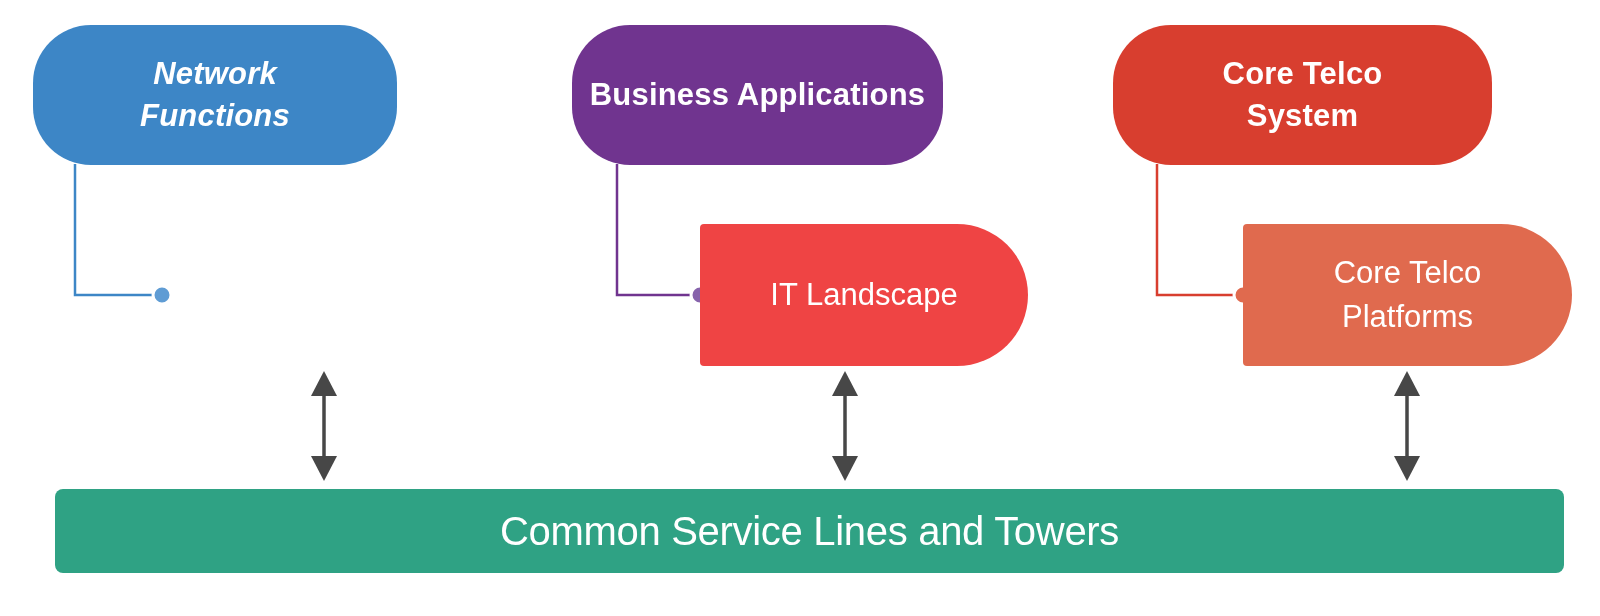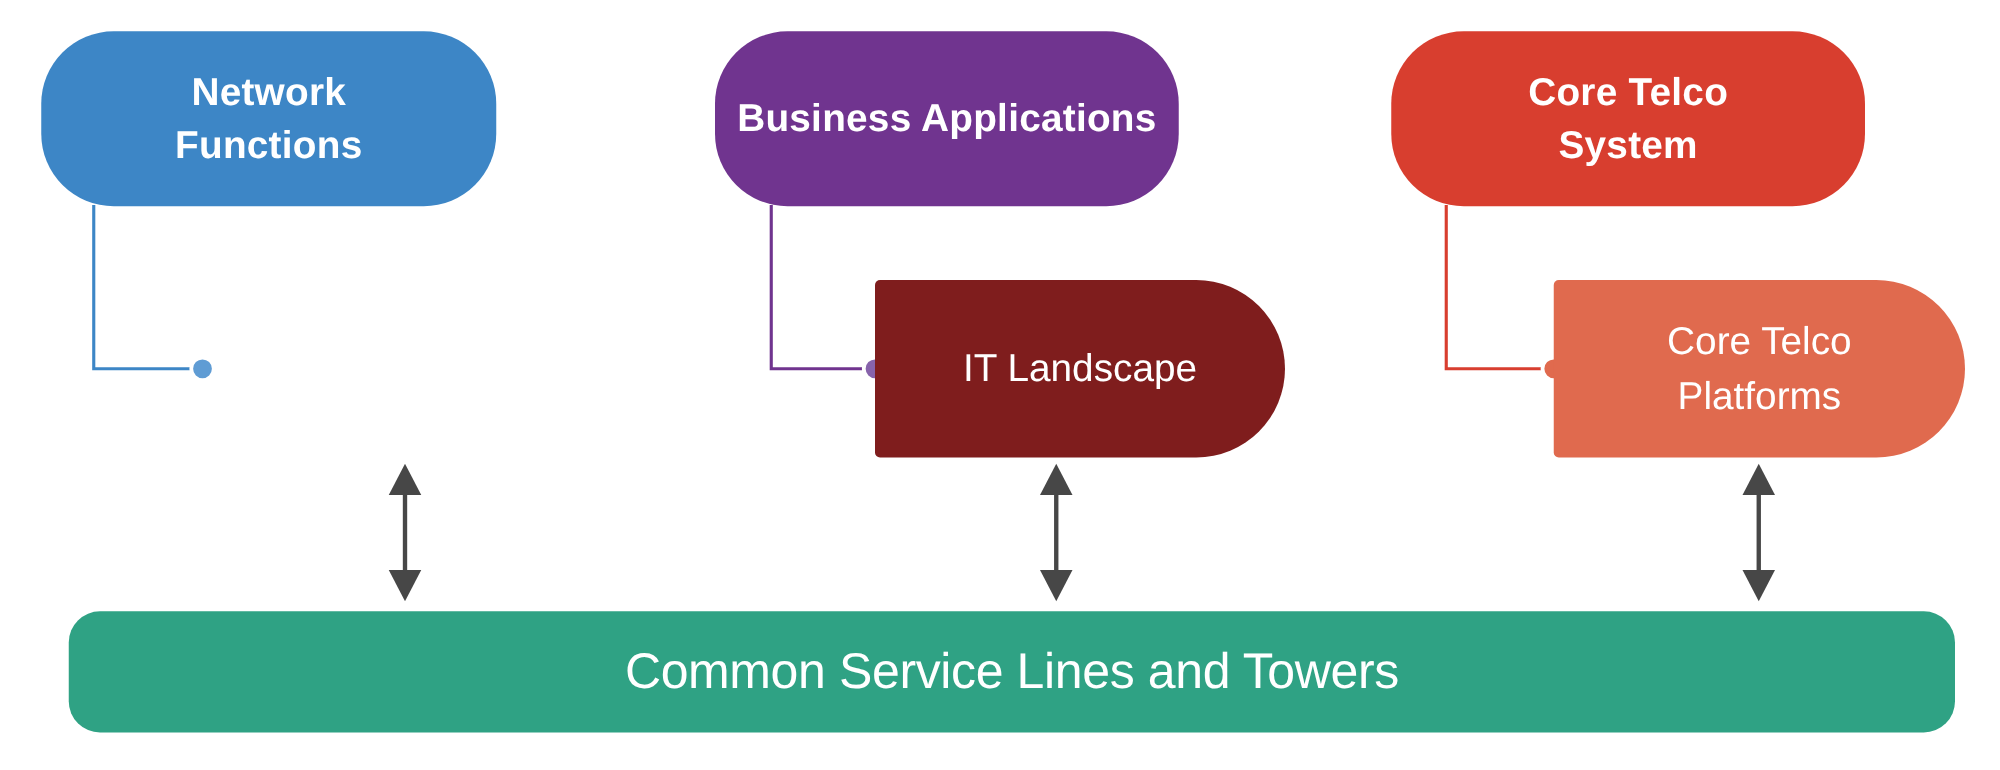--- a/index.html
+++ b/index.html
@@ -56,22 +56,22 @@
     line-height: 44px;
   }
   .mid-1 { left: 162px;  width: 326px; }
   .mid-2 { left: 700px;  width: 328px; }
   .mid-3 { left: 1243px; width: 329px; }
   
   .bottom-bar {
     left: 55px;
     top: 489px;
     width: 1509px;
-    height: 97px;
-    border-radius: 25px;
+    height: 84px;
+    border-radius: 8px;
     font-weight: normal;
     font-size: 40px;
     letter-spacing: -0.3px;
   }
 </style>
 </head>
 <body>
 
 <div class="canvas">
 
@@ -95,33 +95,33 @@
       <polygon points="845,371 832,396 858,396" fill="#474747"></polygon>
       <polygon points="845,481 832,456 858,456" fill="#474747"></polygon>
     </g>
     <g>
       <line x1="1407" y1="392" x2="1407" y2="460" stroke-width="3.5" stroke="#474747"></line>
       <polygon points="1407,371 1394,396 1420,396" fill="#474747"></polygon>
       <polygon points="1407,481 1394,456 1420,456" fill="#474747"></polygon>
     </g>
   </svg>
 
-  <div class="node pill pill-1" style="background-color: rgb(61, 134, 198);">
+  <div class="node pill pill-1" style="background-color: rgb(61, 134, 198); font-style: italic;">
     <span class="label">Network
 Functions</span>
   </div>
   <div class="node pill pill-2" style="background-color: rgb(112, 52, 143); justify-content: center;">
     <span class="label">Business Applications</span>
   </div>
   <div class="node pill pill-3" style="background-color: rgb(216, 62, 47);">
     <span class="label">Core Telco
 System</span>
   </div>
 
-  <div class="node midbox mid-2" style="background-color: #7f1d1d;">
+  <div class="node midbox mid-2" style="background-color: #ef4444;">
     <span class="label">IT Landscape</span>
   </div>
   <div class="node midbox mid-3" style="background-color: rgb(224, 106, 78);">
     <span class="label">Core Telco
 Platforms</span>
   </div>
 
   <div class="node bottom-bar" style="background-color: rgb(47, 162, 132);">
     <span class="label">Common Service Lines and Towers</span>
   </div>

